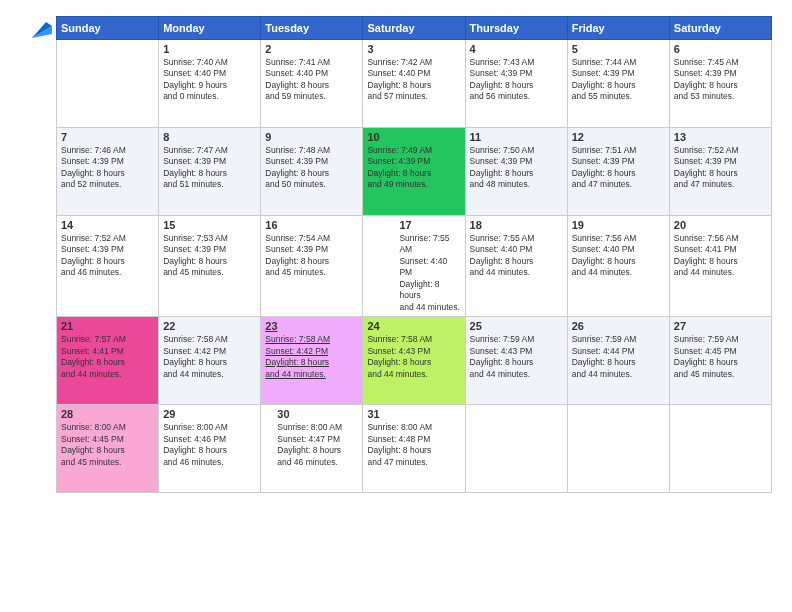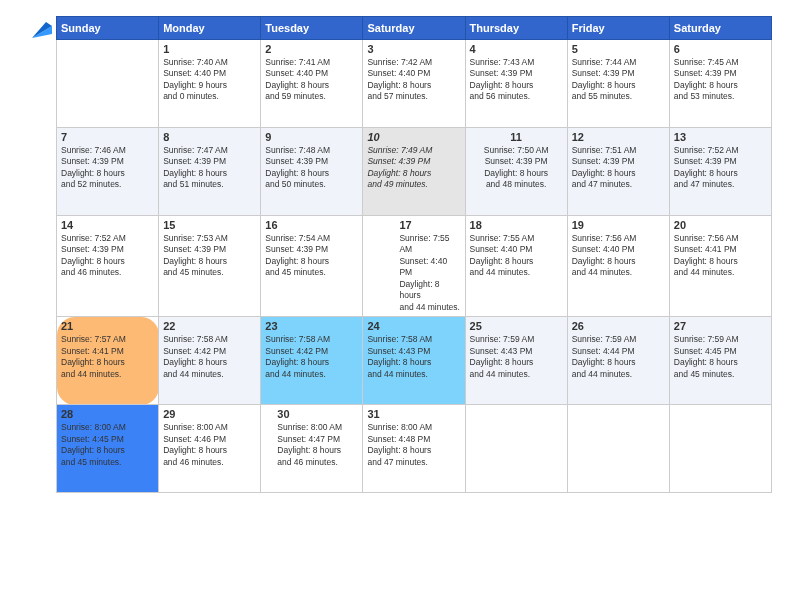--- a/index.html
+++ b/index.html
@@ -160,25 +160,25 @@
             <div class="cell-info">Sunrise: 7:46 AM<br>Sunset: 4:39 PM<br>Daylight: 8 hours<br>and 52 minutes.</div>
           </td>
           <td style="background: rgb(240, 244, 250);">
             <span class="day-number">8</span>
             <div class="cell-info">Sunrise: 7:47 AM<br>Sunset: 4:39 PM<br>Daylight: 8 hours<br>and 51 minutes.</div>
           </td>
           <td style="background: rgb(240, 244, 250);">
             <span class="day-number">9</span>
             <div class="cell-info">Sunrise: 7:48 AM<br>Sunset: 4:39 PM<br>Daylight: 8 hours<br>and 50 minutes.</div>
           </td>
-          <td style="background: #e5e5e5; font-style: italic;">
+          <td style="background: #22c55e;">
             <span class="day-number">10</span>
             <div class="cell-info">Sunrise: 7:49 AM<br>Sunset: 4:39 PM<br>Daylight: 8 hours<br>and 49 minutes.</div>
           </td>
-          <td style="background: rgb(240, 244, 250); text-align: center;">
+          <td style="background: rgb(240, 244, 250);">
             <span class="day-number">11</span>
             <div class="cell-info">Sunrise: 7:50 AM<br>Sunset: 4:39 PM<br>Daylight: 8 hours<br>and 48 minutes.</div>
           </td>
           <td style="background: rgb(240, 244, 250);">
             <span class="day-number">12</span>
             <div class="cell-info">Sunrise: 7:51 AM<br>Sunset: 4:39 PM<br>Daylight: 8 hours<br>and 47 minutes.</div>
           </td>
           <td style="background: rgb(240, 244, 250);">
             <span class="day-number">13</span>
             <div class="cell-info">Sunrise: 7:52 AM<br>Sunset: 4:39 PM<br>Daylight: 8 hours<br>and 47 minutes.</div>
@@ -208,51 +208,51 @@
           <td style="background: rgb(255, 255, 255);">
             <span class="day-number">19</span>
             <div class="cell-info">Sunrise: 7:56 AM<br>Sunset: 4:40 PM<br>Daylight: 8 hours<br>and 44 minutes.</div>
           </td>
           <td style="background: rgb(255, 255, 255);">
             <span class="day-number">20</span>
             <div class="cell-info">Sunrise: 7:56 AM<br>Sunset: 4:41 PM<br>Daylight: 8 hours<br>and 44 minutes.</div>
           </td>
         </tr>
         <tr>
-          <td style="background: #fdba74; border-radius: 18px;">
+          <td style="background: #ec4899;">
             <span class="day-number">21</span>
             <div class="cell-info">Sunrise: 7:57 AM<br>Sunset: 4:41 PM<br>Daylight: 8 hours<br>and 44 minutes.</div>
           </td>
           <td style="background: rgb(240, 244, 250);">
             <span class="day-number">22</span>
             <div class="cell-info">Sunrise: 7:58 AM<br>Sunset: 4:42 PM<br>Daylight: 8 hours<br>and 44 minutes.</div>
           </td>
-          <td style="background: #7dd3fc;">
+          <td style="background: #f0abfc; text-decoration: underline;">
             <span class="day-number">23</span>
             <div class="cell-info">Sunrise: 7:58 AM<br>Sunset: 4:42 PM<br>Daylight: 8 hours<br>and 44 minutes.</div>
           </td>
-          <td style="background: #7dd3fc;">
+          <td style="background: #bef264;">
             <span class="day-number">24</span>
             <div class="cell-info">Sunrise: 7:58 AM<br>Sunset: 4:43 PM<br>Daylight: 8 hours<br>and 44 minutes.</div>
           </td>
           <td style="background: rgb(240, 244, 250);">
             <span class="day-number">25</span>
             <div class="cell-info">Sunrise: 7:59 AM<br>Sunset: 4:43 PM<br>Daylight: 8 hours<br>and 44 minutes.</div>
           </td>
           <td style="background: rgb(240, 244, 250);">
             <span class="day-number">26</span>
             <div class="cell-info">Sunrise: 7:59 AM<br>Sunset: 4:44 PM<br>Daylight: 8 hours<br>and 44 minutes.</div>
           </td>
           <td style="background: rgb(240, 244, 250);">
             <span class="day-number">27</span>
             <div class="cell-info">Sunrise: 7:59 AM<br>Sunset: 4:45 PM<br>Daylight: 8 hours<br>and 45 minutes.</div>
           </td>
         </tr>
         <tr>
-          <td style="background: #3b82f6;">
+          <td style="background: #f9a8d4;">
             <span class="day-number">28</span>
             <div class="cell-info">Sunrise: 8:00 AM<br>Sunset: 4:45 PM<br>Daylight: 8 hours<br>and 45 minutes.</div>
           </td>
           <td style="background: rgb(255, 255, 255);">
             <span class="day-number">29</span>
             <div class="cell-info">Sunrise: 8:00 AM<br>Sunset: 4:46 PM<br>Daylight: 8 hours<br>and 46 minutes.</div>
           </td>
           <td style="background: rgb(255, 255, 255); padding-left: 16px;">
             <span class="day-number">30</span>
             <div class="cell-info">Sunrise: 8:00 AM<br>Sunset: 4:47 PM<br>Daylight: 8 hours<br>and 46 minutes.</div>

